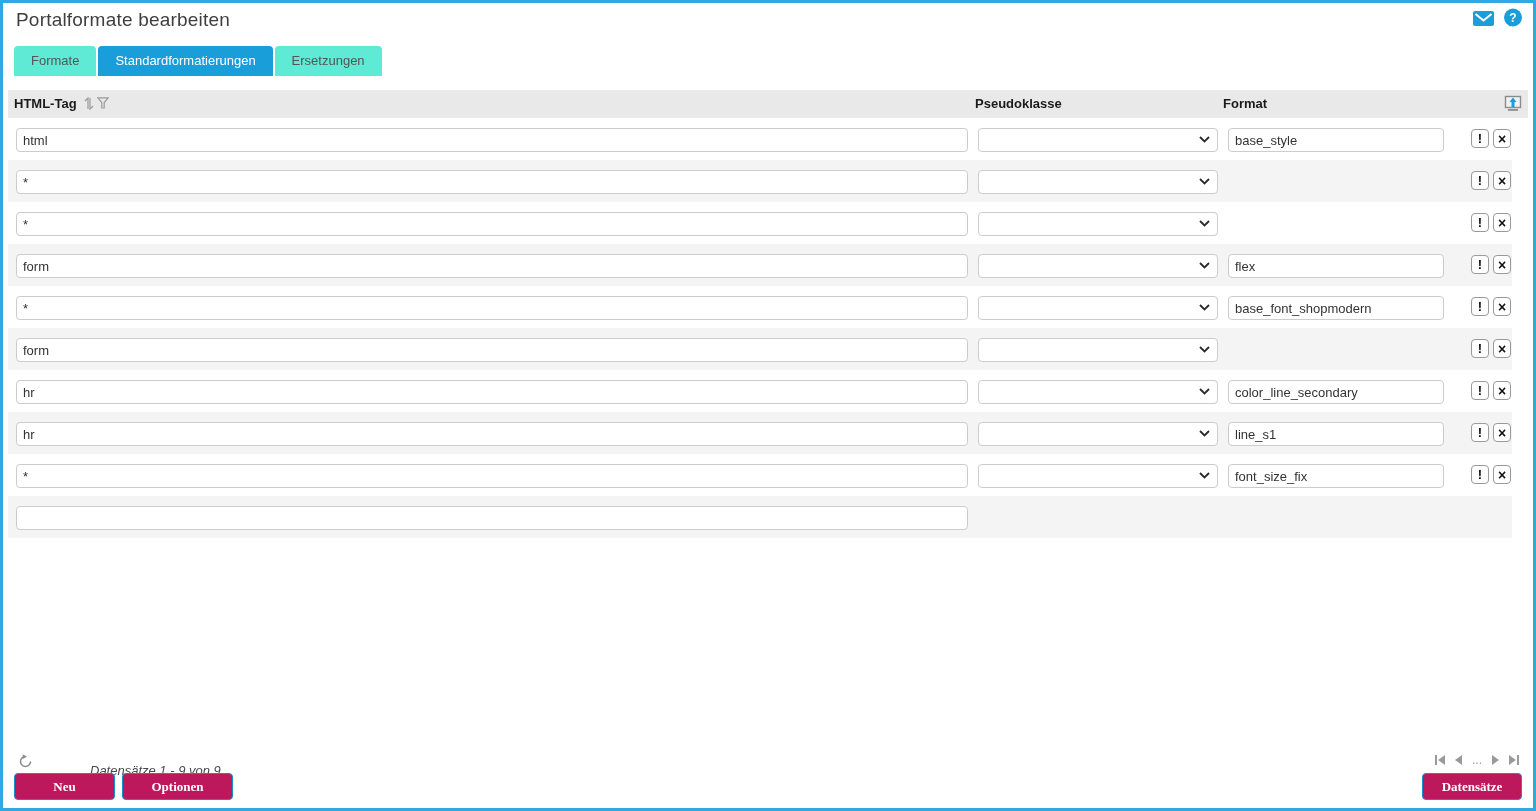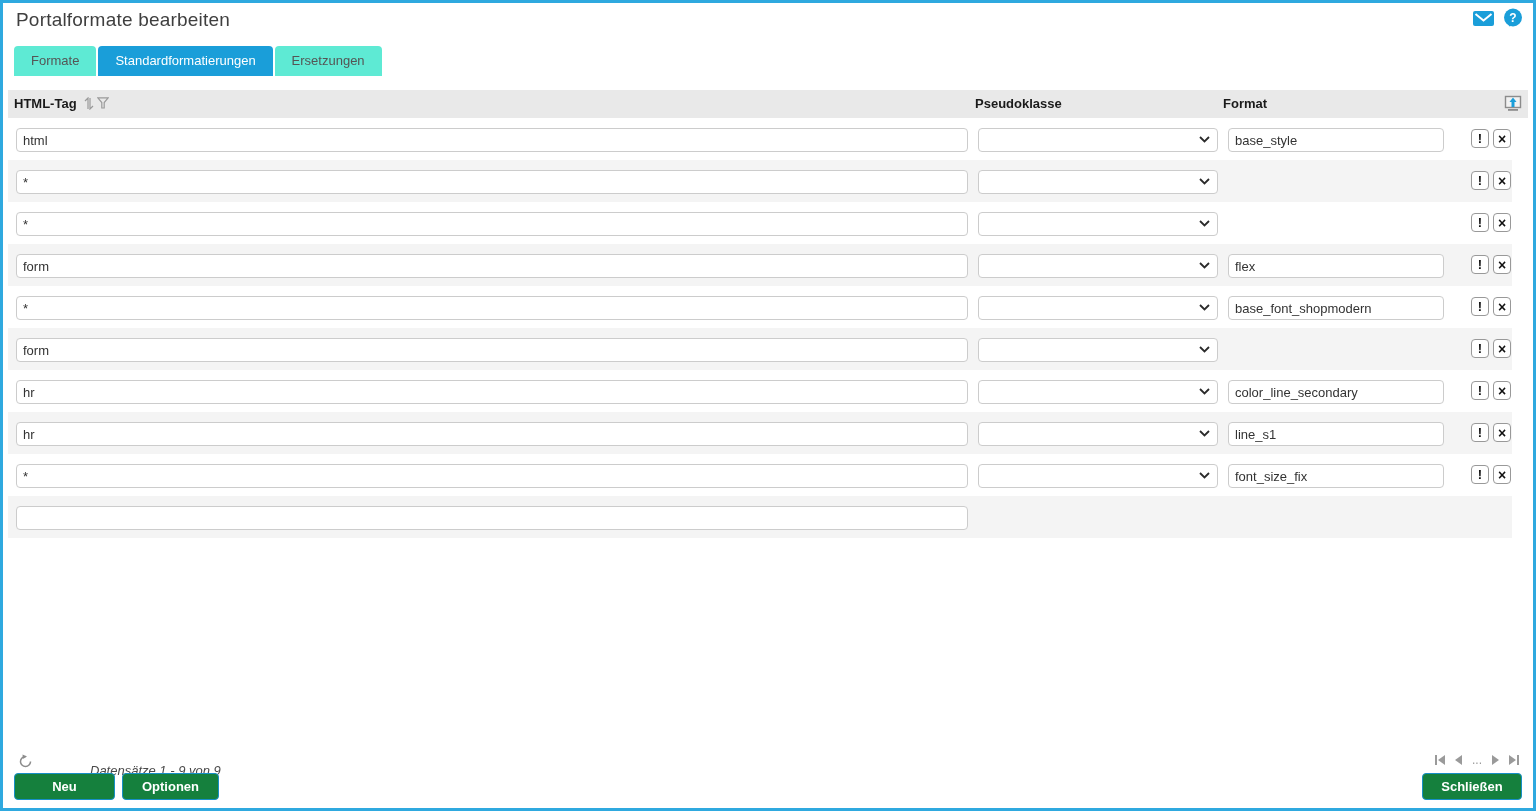--- a/index.html
+++ b/index.html
@@ -70,26 +70,26 @@
   .refresh-icon { position:absolute; left:15px; top:751px; cursor:pointer; }
   .records {
     position:absolute; left:87px; top:760px;
     font-size:13px; font-style:italic; color:#4a4a4a;
   }
   .pagination { position:absolute; right:14px; top:752px; display:flex; gap:9px; align-items:center; }
   .pagination .pg { cursor:pointer; display:block; }
   .pg-dots { font-size:12px; color:#9a9a9a; line-height:10px; cursor:pointer; }
   .btn {
     position:absolute; top:770px; height:27px;
-    background:#15803d; border:1px solid #178fc6; border-radius:4px;
-    color:#fff; font-family:Liberation Sans, sans-serif; font-size:13px; font-weight:bold;
+    background:#be185d; border:1px solid #178fc6; border-radius:4px;
+    color:#fff; font-family:Liberation Serif, serif; font-size:13px; font-weight:bold;
     cursor:pointer;
   }
   .btn-neu { left:11px; width:101px; }
-  .btn-optionen { left:119px; width:97px; }
+  .btn-optionen { left:119px; width:111px; }
   .btn-schliessen { right:11px; width:100px; }
 </style>
 </head>
 <body>
 
 <div class="page">
 
   <div class="page-title">Portalformate bearbeiten</div>
 
   <div class="top-icons">
@@ -271,15 +271,15 @@
       <polygon points="1,0 1,10 8,5" fill="#9a9a9a"></polygon>
     </svg>
     <svg class="pg" width="11" height="10" viewBox="0 0 11 10">
       <polygon points="1,0 1,10 8,5" fill="#9a9a9a"></polygon>
         <rect x="9" y="0" width="2" height="10" fill="#9a9a9a"></rect>
     </svg>
   </div>
 
   <button class="btn btn-neu">Neu</button>
   <button class="btn btn-optionen">Optionen</button>
-  <button class="btn btn-schliessen">Schließen</button>
+  <button class="btn btn-schliessen">Datensätze</button>
 
 </div>
 
 </body></html>

